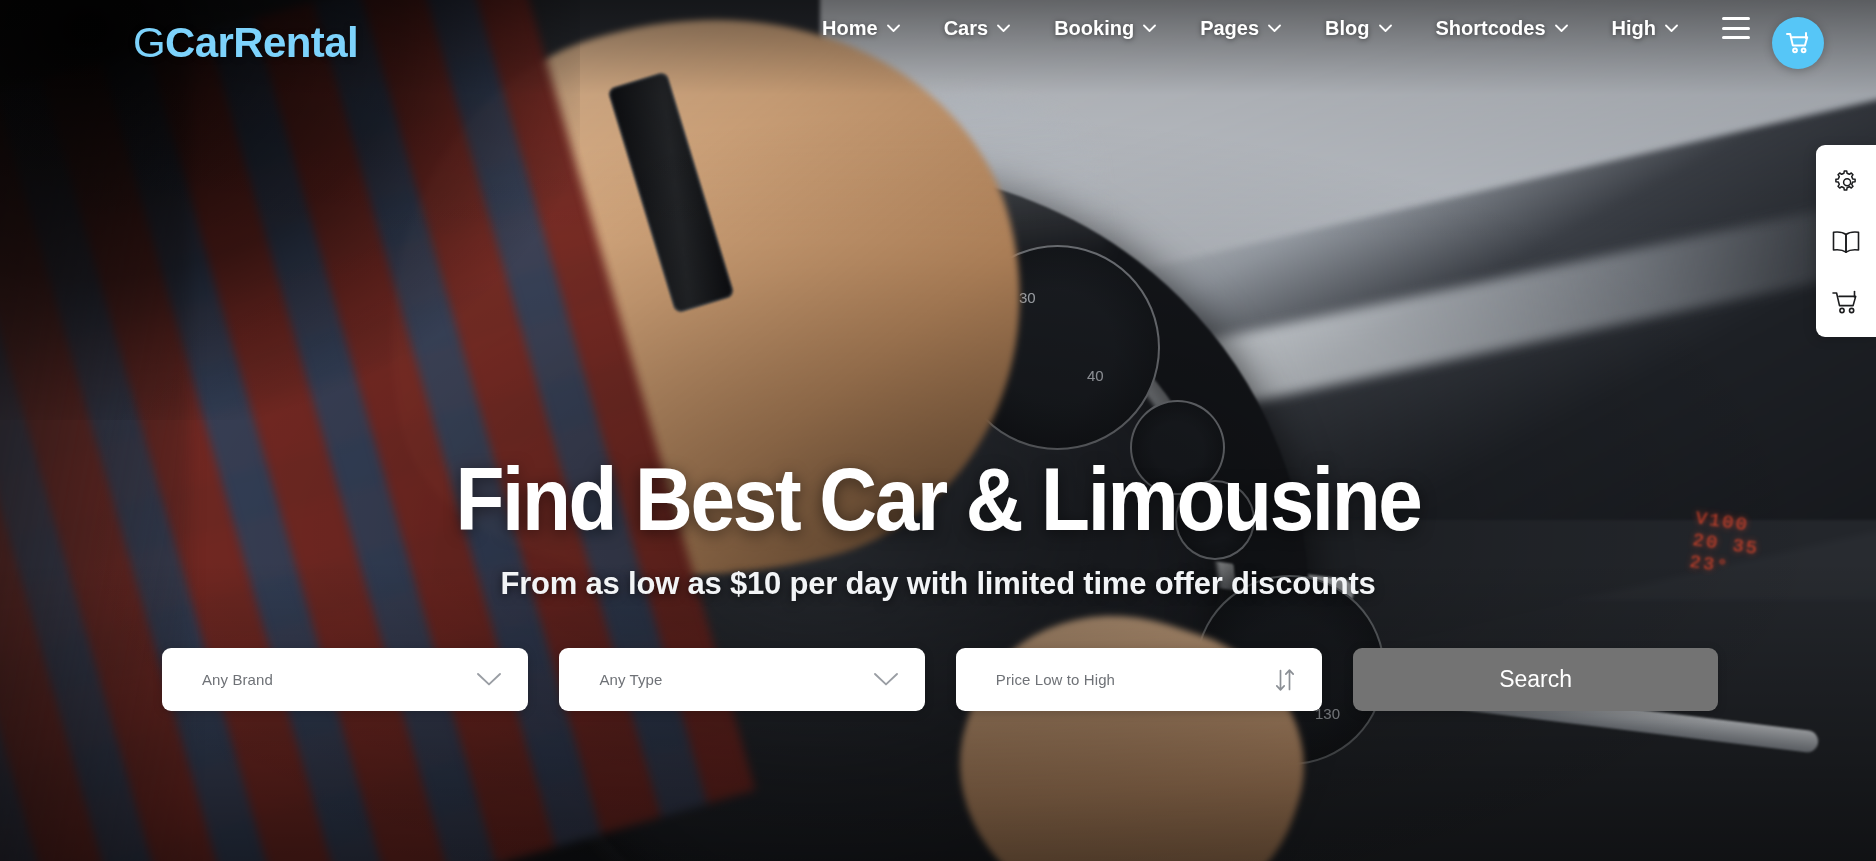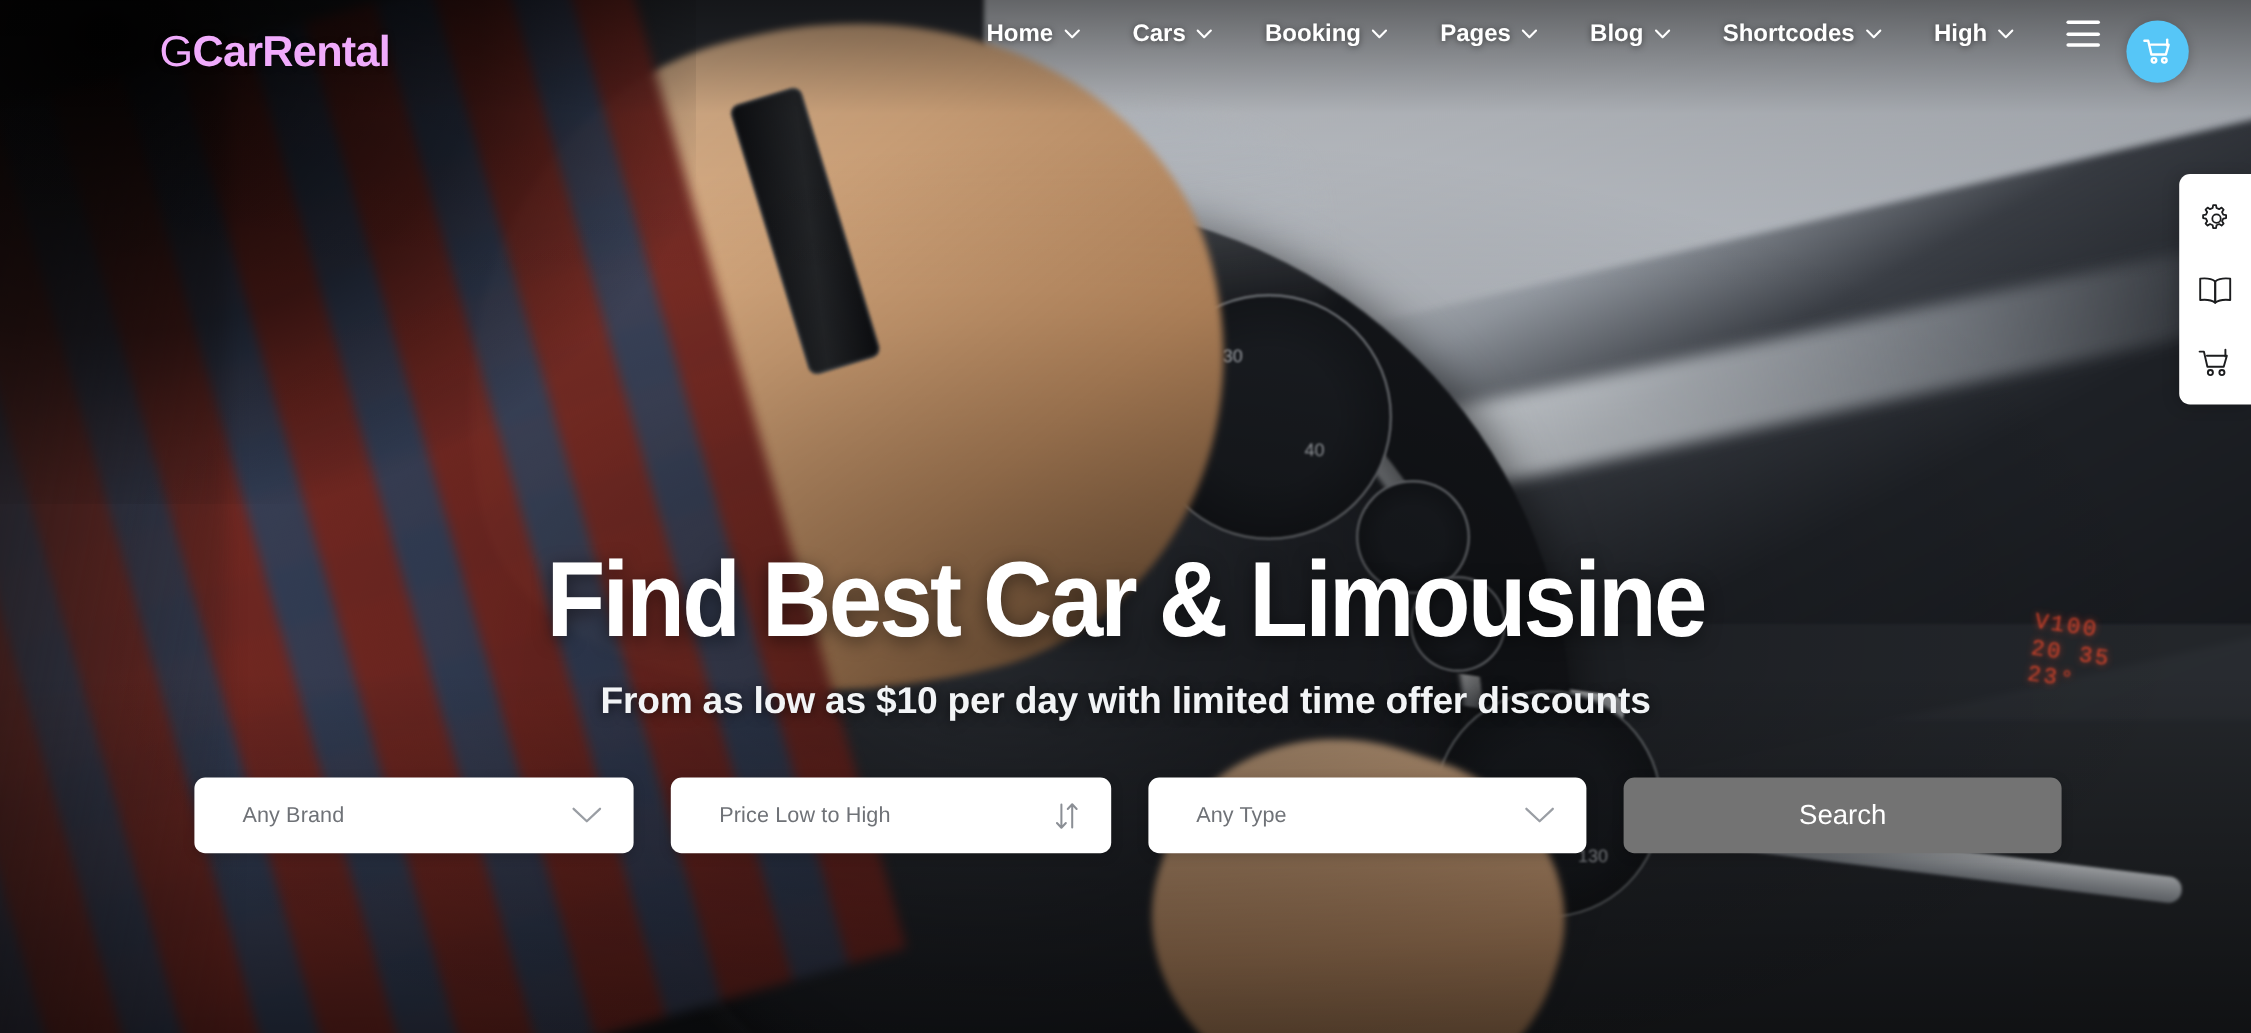--- a/index.html
+++ b/index.html
@@ -177,22 +177,22 @@
   }
 
   
   .header {
     position:absolute; left:0; top:0; width:1876px; height:86px;
     display:flex; align-items:center;
     z-index:30;
   }
   .logo {
     margin-left:133px;
-    color:#f0abfc;
-    font-size:36px; font-weight:700; letter-spacing:-.6px;
+    color:#7dd3fc;
+    font-size:42px; font-weight:700; letter-spacing:-.6px;
     line-height:1; white-space:nowrap; user-select:none;
     text-shadow:0 1px 6px rgba(0,0,0,.45);
   }
   .logo .g-mark { font-weight:400; }
 
   .nav {
     margin-left:auto; margin-right:0;
     display:flex; align-items:flex-start; gap:0px;
   }
   .nav-item {
@@ -258,21 +258,21 @@
     border-radius:9px;
     display:flex; align-items:center;
     padding:0 26px 0 40px;
     cursor:pointer;
     box-shadow:0 2px 10px rgba(0,0,0,.18);
   }
   .f1 { width:369px; }
   .f2 { width:368px; }
   .f3 { width:369px; }
   .field-label {
-    color:#6f7277; font-size:18px; font-weight:400;
+    color:#6f7277; font-size:15px; font-weight:400;
     letter-spacing:.1px; white-space:nowrap;
   }
   .field-icon { margin-left:auto; display:flex; align-items:center; color:#8b8f95; }
 
   .search-btn {
     width:368px;
     background:#737373;
     border:none; border-radius:9px;
     color:#ffffff; font-size:23px; font-weight:400;
     font-family:"Liberation Sans", sans-serif;
@@ -426,39 +426,39 @@
 
     <div class="field f1">
       <span class="field-label">Any Brand</span>
       <span class="field-icon">
         <svg width="26" height="15" viewBox="0 0 26 15">
             <path d="M2 2 L13 12.4 L24 2" fill="none" stroke="#9a9ea4" stroke-width="1.9" stroke-linecap="round" stroke-linejoin="round"></path>
           </svg>
       </span>
     </div>
 
+    <div class="field f2">
+      <span class="field-label">Any Type</span>
+      <span class="field-icon">
+        <svg width="26" height="15" viewBox="0 0 26 15">
+            <path d="M2 2 L13 12.4 L24 2" fill="none" stroke="#9a9ea4" stroke-width="1.9" stroke-linecap="round" stroke-linejoin="round"></path>
+          </svg>
+      </span>
+    </div>
+
     <div class="field f3">
       <span class="field-label">Price Low to High</span>
       <span class="field-icon">
         <svg width="22" height="26" viewBox="0 0 22 26">
           <path d="M15.5 22.5 L15.5 3.5 M11.8 7.2 L15.5 3.2 L19.2 7.2" fill="none" stroke="#8b8f95" stroke-width="1.7" stroke-linecap="round" stroke-linejoin="round"></path>
           <path d="M6.5 3.5 L6.5 22.5 M2.8 18.8 L6.5 22.8 L10.2 18.8" fill="none" stroke="#8b8f95" stroke-width="1.7" stroke-linecap="round" stroke-linejoin="round"></path>
         </svg>
       </span>
     </div>
 
-    <div class="field f2">
-      <span class="field-label">Any Type</span>
-      <span class="field-icon">
-        <svg width="26" height="15" viewBox="0 0 26 15">
-            <path d="M2 2 L13 12.4 L24 2" fill="none" stroke="#9a9ea4" stroke-width="1.9" stroke-linecap="round" stroke-linejoin="round"></path>
-          </svg>
-      </span>
-    </div>
-
     <button class="search-btn">Search</button>
   </div>
 
   <div class="side-panel">
 
     <div class="side-icon">
       <svg width="29" height="29" viewBox="0 0 29 29">
         <path d="M14.5 3.1 l2.2 1.0 l2.0 -1.3 l1.7 1.7 l-1.3 2.0 l1.0 2.2 l2.4 .4 v2.4 l-2.4 .4 l-1.0 2.2 l1.3 2.0 l-1.7 1.7 l-2.0 -1.3 l-2.2 1.0 l-.4 2.4 h-2.4 l-.4 -2.4 l-2.2 -1.0 l-2.0 1.3 l-1.7 -1.7 l1.3 -2.0 l-1.0 -2.2 l-2.4 -.4 v-2.4 l2.4 -.4 l1.0 -2.2 l-1.3 -2.0 l1.7 -1.7 l2.0 1.3 l2.2 -1.0 l.4 -2.4 h2.4 z" transform="translate(0.6,2.2)" fill="none" stroke="#1b1c1e" stroke-width="1.5" stroke-linejoin="round"></path>
         <circle cx="15.1" cy="14.2" r="3.5" fill="none" stroke="#1b1c1e" stroke-width="1.5"></circle>
       </svg>

